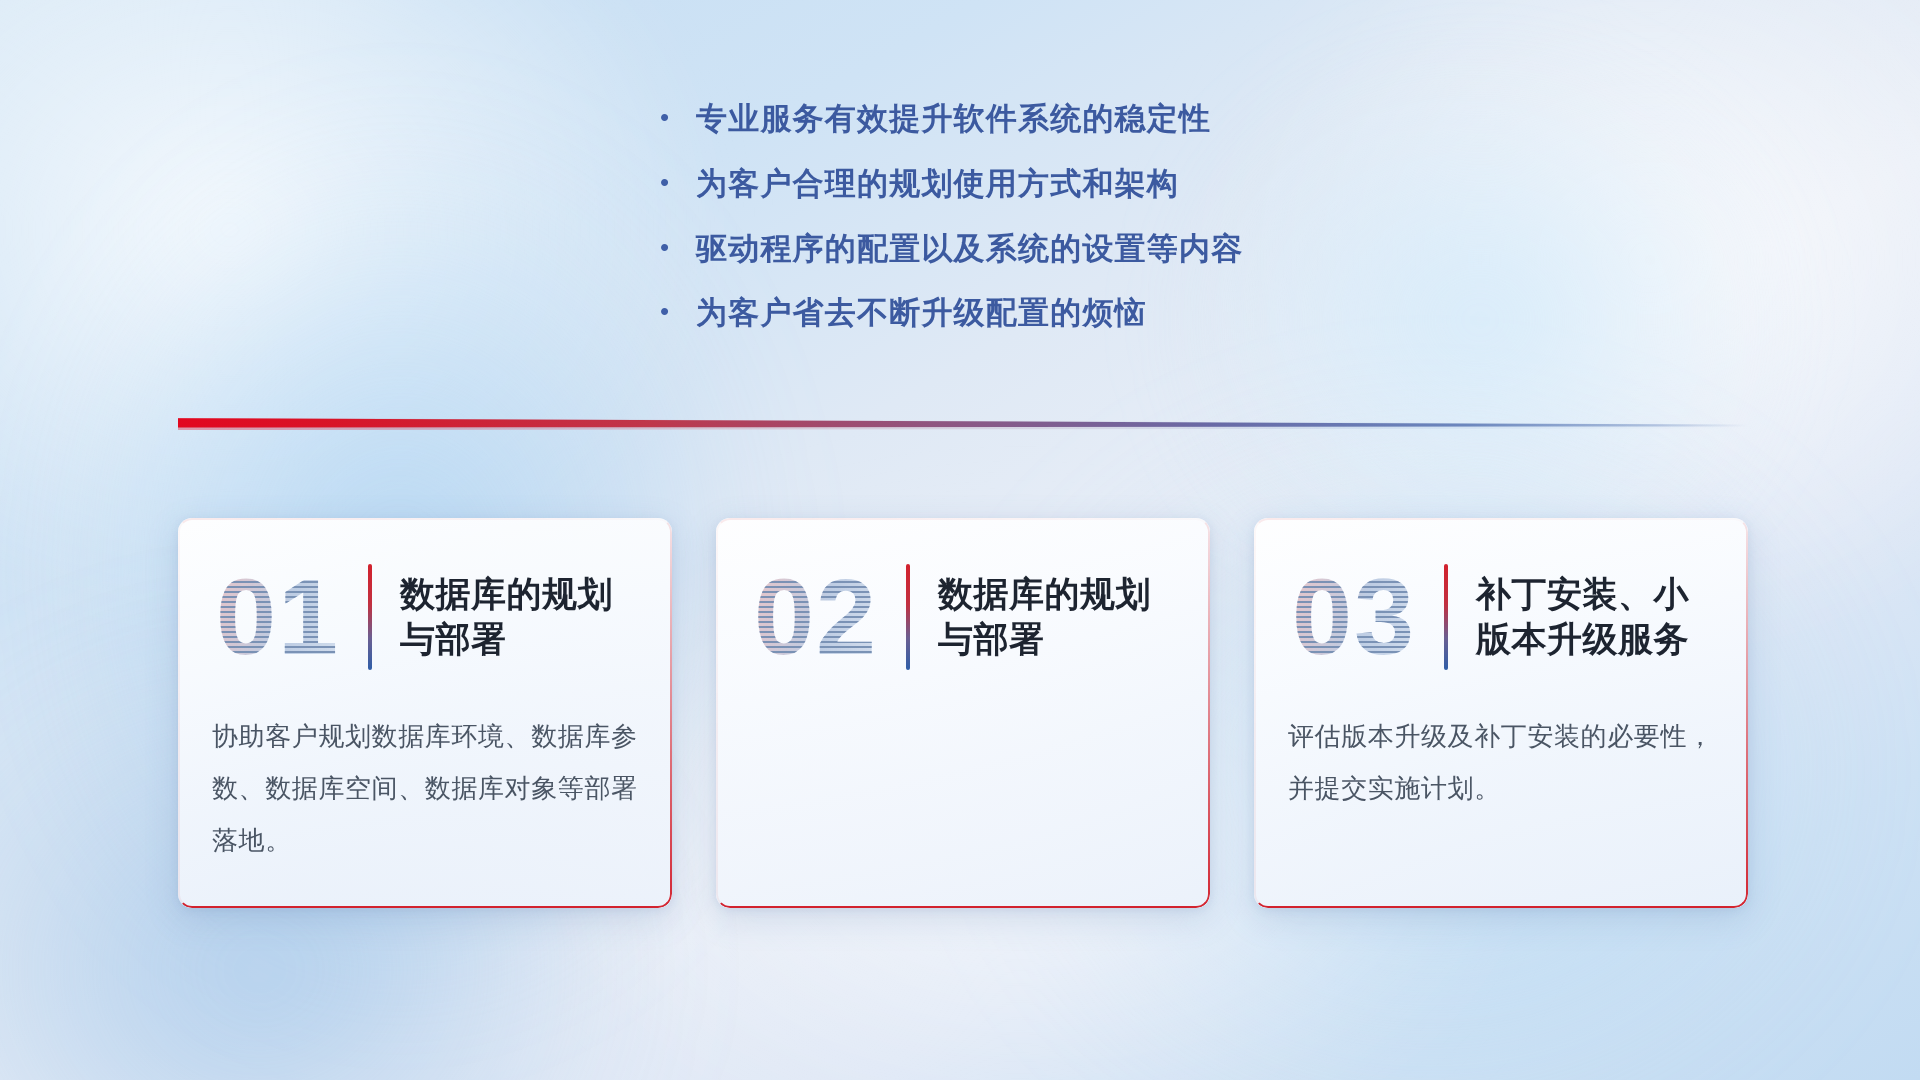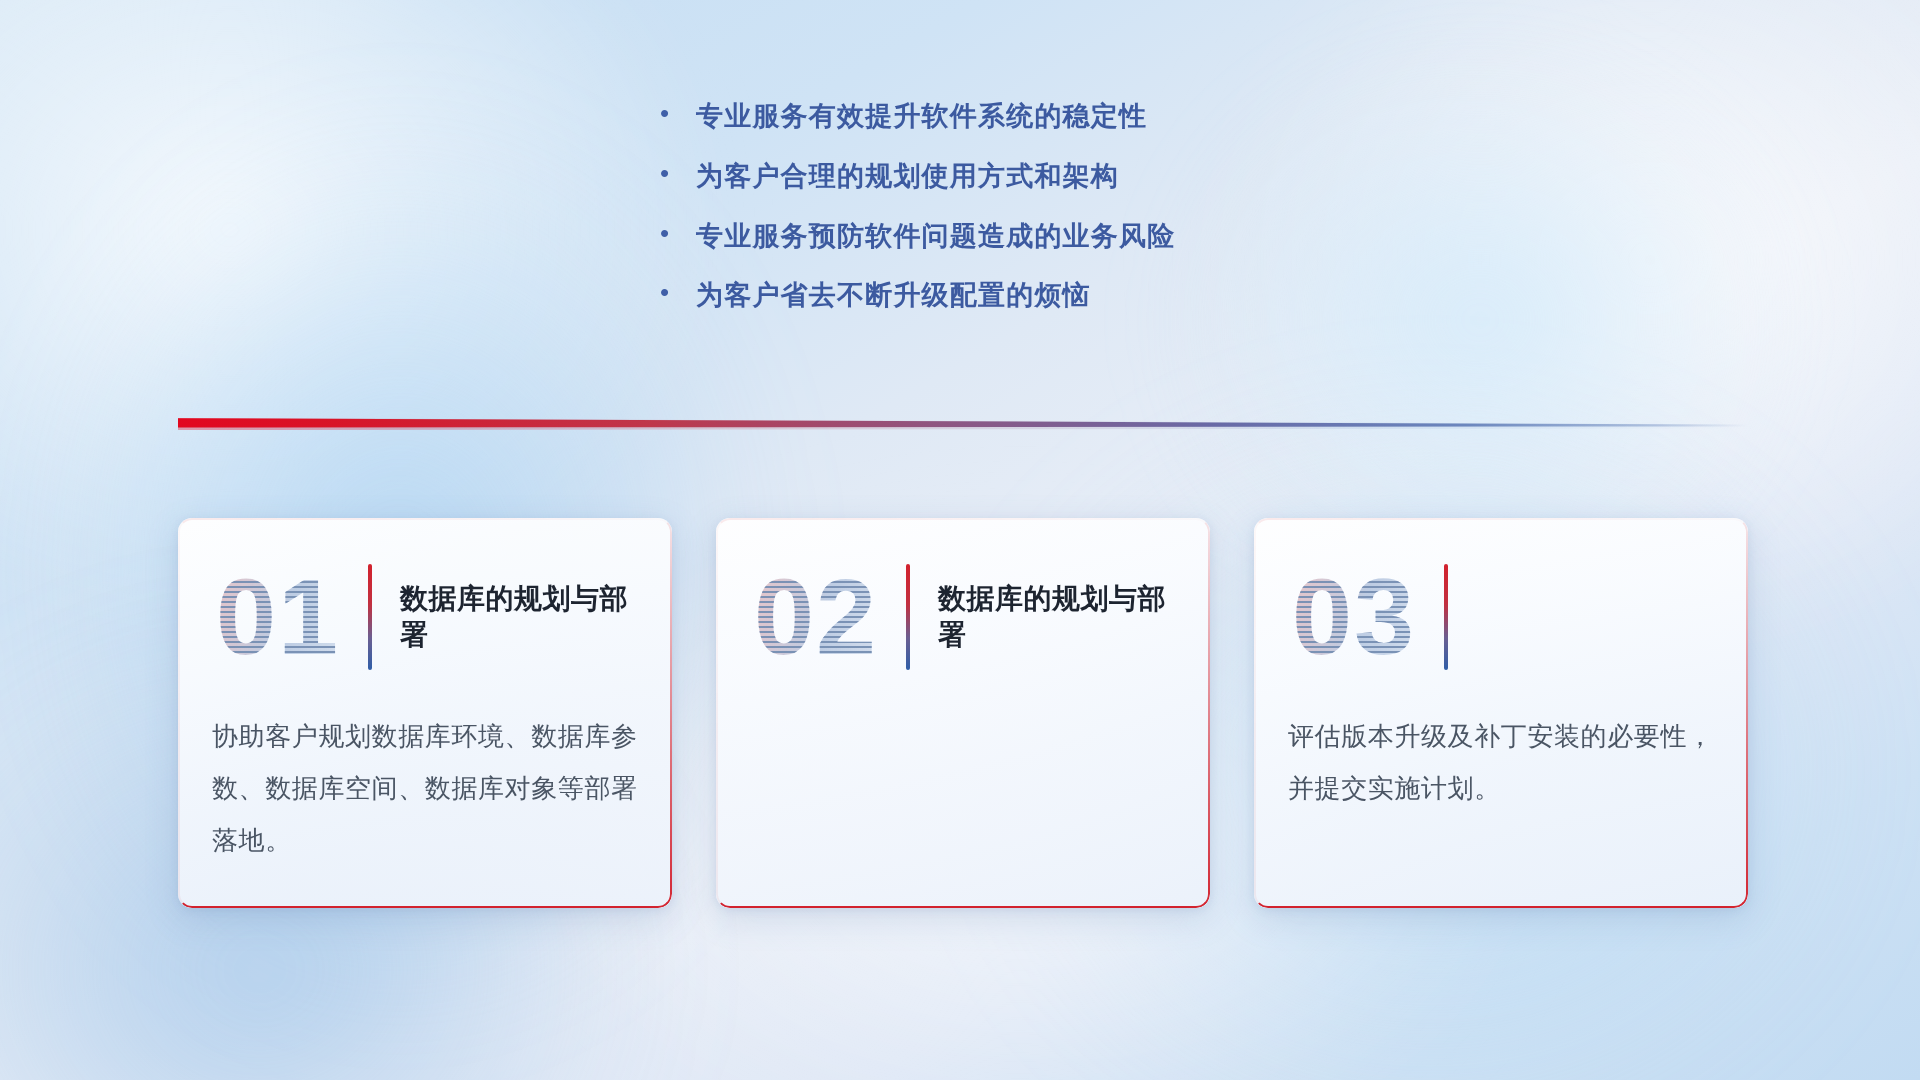--- a/index.html
+++ b/index.html
@@ -99,21 +99,21 @@
     width: 36px;
     flex: 0 0 36px;
     color: #3f5fa8;
     font-size: 26px;
     line-height: 1;
     text-align: left;
     position: relative;
     top: -3px;
   }
   .bullet-text {
-    font-size: 27px;
+    font-size: 31px;
     font-weight: bold;
     color: #3c5aa0;
     letter-spacing: 1.2px;
     line-height: 1.25;
     white-space: nowrap;
   }
 
   
   .divider-wrap {
     position: absolute;
@@ -214,21 +214,21 @@
     flex: 0 0 4px;
     width: 4px;
     height: 106px;
     margin: 0 28px 0 6px;
     border-radius: 2px;
     background: linear-gradient(to bottom, #d2222e 0%, #c23040 38%, #6a5f92 70%, #2f5ea8 100%);
   }
 
   .card-title {
     flex: 1 1 auto;
-    font-size: 28px;
+    font-size: 35px;
     font-weight: bold;
     color: #1d2430;
     line-height: 1.28;
     letter-spacing: 0.5px;
   }
 
   .card-body {
     padding: 6px 34px 0 34px;
     font-size: 26px;
     color: #4a5564;
@@ -256,21 +256,21 @@
       <span class="bullet-text">专业服务有效提升软件系统的稳定性</span>
     </div>
 
     <div class="bullet-row">
       <span class="bullet-dot">•</span>
       <span class="bullet-text">为客户合理的规划使用方式和架构</span>
     </div>
 
     <div class="bullet-row">
       <span class="bullet-dot">•</span>
-      <span class="bullet-text">专业服务预防软件问题造成的业务风险</span>
+      <span class="bullet-text">驱动程序的配置以及系统的设置等内容</span>
     </div>
 
     <div class="bullet-row">
       <span class="bullet-dot">•</span>
       <span class="bullet-text">为客户省去不断升级配置的烦恼</span>
     </div>
 
   </div>
 
   <div class="divider-wrap">
@@ -325,19 +325,20 @@
       </div>
     </div>
 
     <div class="card">
       <div class="card-edge"></div>
       <div class="card-head">
         <div class="ghost-num">
           <span class="glyph">03</span>
         </div>
         <div class="accent-bar"></div>
+        <div class="card-title">补丁安装、小版本升级服务</div>
       </div>
       <div class="card-body">评估版本升级及补丁安装的必要性，并提交实施计划。</div>
     </div>
 
   </div>
 
 </div>
 
 </body></html>

